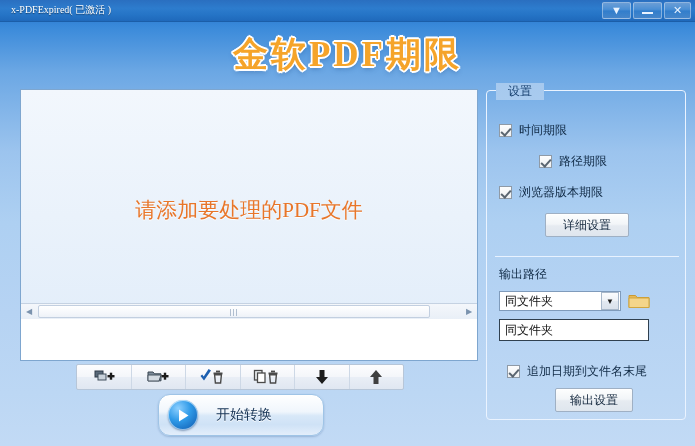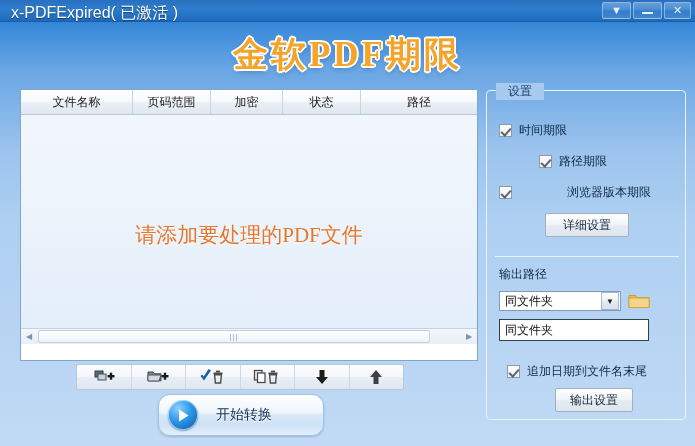--- a/index.html
+++ b/index.html
@@ -15,22 +15,22 @@
   }
 
   
   #titlebar {
     position:absolute; left:0; top:0; width:695px; height:22px;
     background: linear-gradient(180deg,#2a6fc0 0%,#2d7ccd 40%,#2574c6 70%,#1f69bb 100%);
     border-bottom:1px solid #1b5ea8;
   }
   #titlebar-text {
     position:absolute; left:11px; top:3px;
-    font-family:Liberation Sans, sans-serif;
-    font-size:16px; color:#ffffff; letter-spacing:0px;
+    font-family:Liberation Serif, serif;
+    font-size:10px; color:#ffffff; letter-spacing:0px;
     text-shadow:0 1px 1px rgba(0,0,0,.45);
     white-space:nowrap;
   }
   .wbtn {
     position:absolute; top:2px; width:29px; height:17px;
     background: linear-gradient(180deg, rgba(255,255,255,.30) 0%, rgba(255,255,255,.12) 48%, rgba(255,255,255,.04) 52%, rgba(255,255,255,.16) 100%);
     border:1px solid rgba(255,255,255,.38);
     border-radius:2px;
     display:flex; align-items:center; justify-content:center;
     color:#e9f3ff; font-size:11px; line-height:1;
@@ -224,21 +224,21 @@
   #output-text {
     position:absolute; left:12px; top:228px; width:150px; height:22px;
     background:#ffffff; border:1px solid #30404f;
     display:flex; align-items:center;
     padding-left:5px; font-size:12px; color:#101010;
     white-space:nowrap; overflow:hidden;
   }
   #chk-append-date { top:272px;margin-left:8px; }
   #chk-time  { top:31px; }
   #chk-path  { top:62px;margin-left:40px; }
-  #chk-browser { top:93px;gap:48px; }
+  #chk-browser { top:93px; }
 </style>
 </head>
 <body>
 
 <div id="titlebar">
   <span id="titlebar-text">x-PDFExpired( 已激活 )</span>
 
   <div class="wbtn" id="wbtn-drop">
     <span class="wglyph">▼</span>
   </div>
@@ -247,27 +247,20 @@
   </div>
   <div class="wbtn" id="wbtn-close">
     <span class="wglyph">✕</span>
   </div>
 </div>
 
 <div id="logo">金软PDF期限</div>
 
 <div id="list-panel">
 
-  <div id="list-header">
-    <div class="hcell" style="flex:0 0 112px;">文件名称</div>
-    <div class="hcell" style="flex:0 0 78px;">页码范围</div>
-    <div class="hcell" style="flex:0 0 72px;">加密</div>
-    <div class="hcell" style="flex:0 0 78px;">状态</div>
-    <div class="hcell" style="flex:1 1 auto;">路径</div>
-  </div>
 
   <div id="list-body">
     <div id="list-placeholder">请添加要处理的PDF文件</div>
 
     <div id="list-scroll">
       <div class="sb-arrow">◀</div>
       <div id="sb-track">
         <div id="sb-thumb">|||</div>
       </div>
       <div class="sb-arrow">▶</div>

